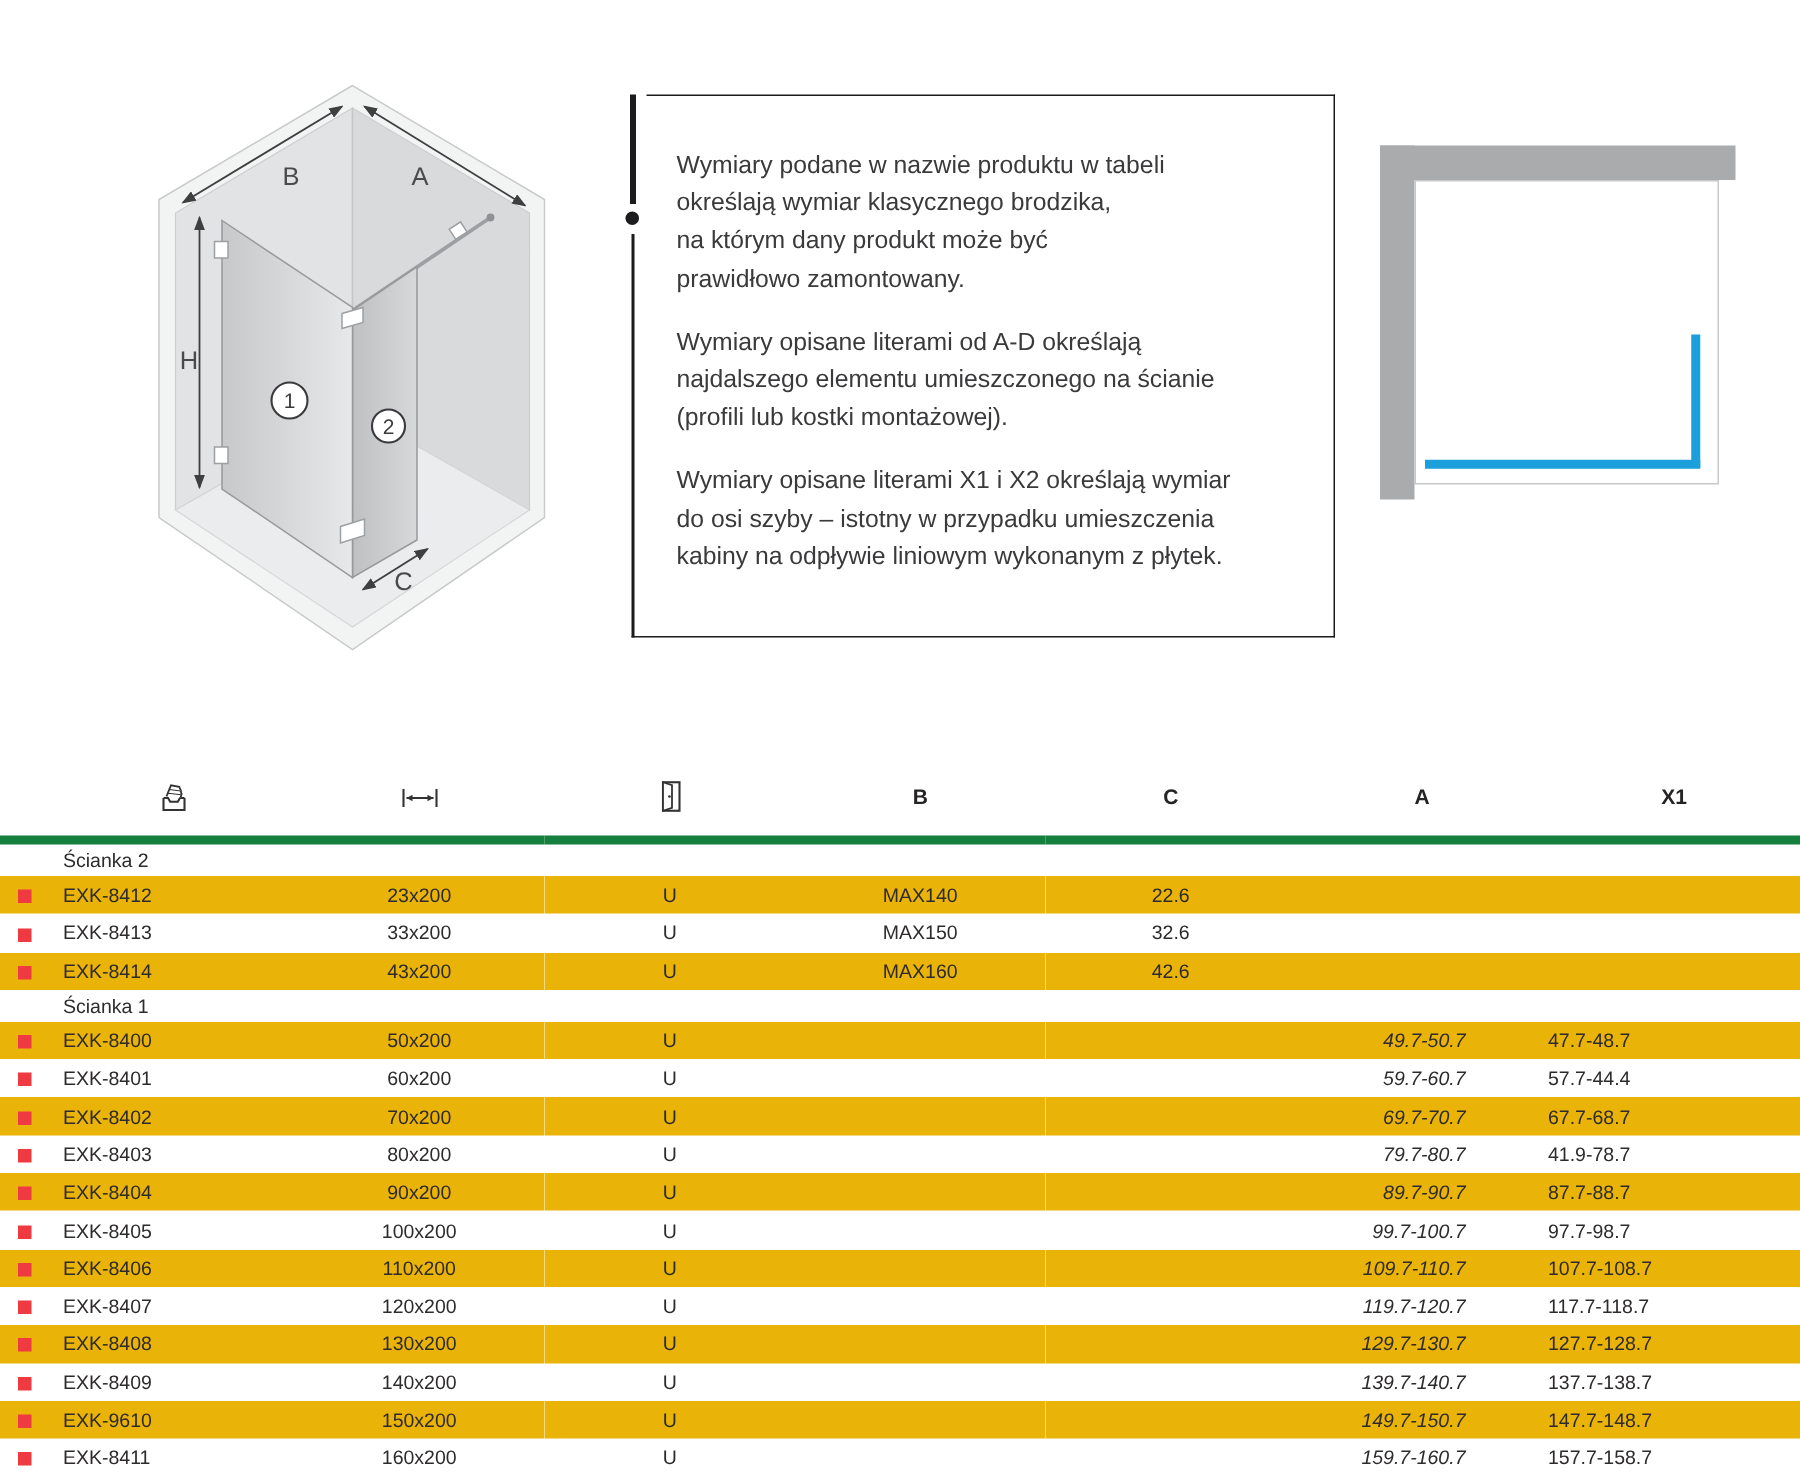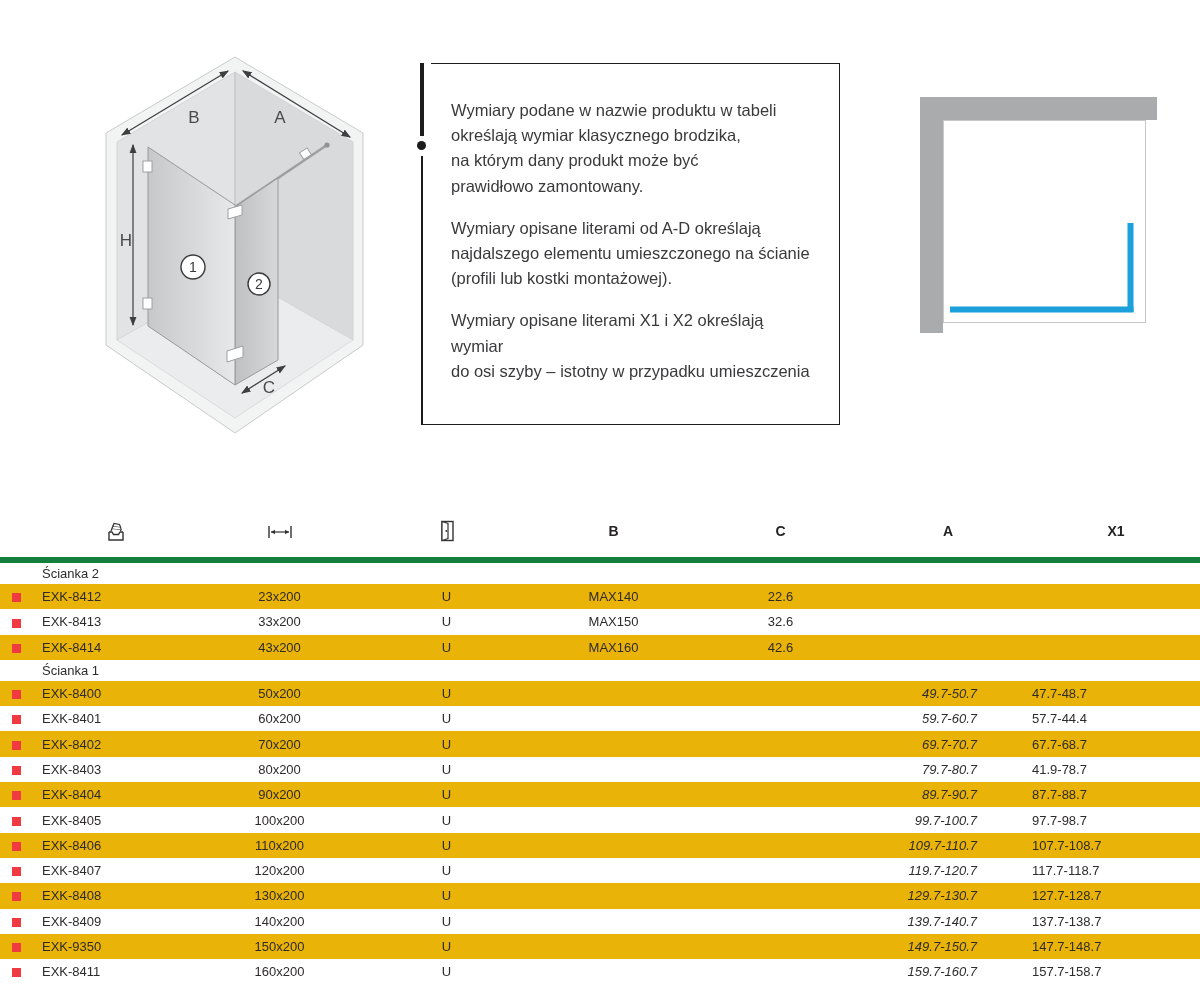--- a/index.html
+++ b/index.html
@@ -2,21 +2,21 @@
 <html><head>
 <meta charset="utf-8">
 <style>
   html,body{margin:0;padding:0;background:#fff;}
   body{width:1200px;height:986px;position:relative;font-family:"Liberation Sans",sans-serif;color:#2e2b2c;overflow:hidden;}
 
   
   #iso-svg{position:absolute;left:100px;top:33px;}
   #corner-svg{position:absolute;left:918px;top:95px;}
 
-  .infobox{position:absolute;left:421px;top:63px;width:419px;height:362px;
+  .infobox{position:absolute;left:421px;top:63px;width:469px;height:362px;
            border:1.5px solid #1c1b1d;border-left:none;box-sizing:border-box;}
   .infobox .top-gap{position:absolute;left:-1px;top:-2px;width:11px;height:3px;background:#fff;}
   .accent-thick{position:absolute;left:-1px;top:-1px;width:4px;height:73px;background:#1c1b1d;}
   .accent-dot{position:absolute;left:-4px;top:77px;width:9px;height:9px;border-radius:50%;background:#1c1b1d;}
   .accent-thin{position:absolute;left:0;top:92px;width:1.5px;height:269px;background:#1c1b1d;}
   .infobox .text{padding:34px 26px 0 30px;font-size:16.5px;line-height:25.2px;color:#3a393b;}
   .infobox .para{margin:0 0 17px 0;}
 
   
   .table-wrap{position:absolute;left:0;top:505px;width:1200px;}
@@ -105,20 +105,21 @@
       <div>prawidłowo zamontowany.</div>
     </div>
     <div class="para">
       <div>Wymiary opisane literami od A-D określają</div>
       <div>najdalszego elementu umieszczonego na ścianie</div>
       <div>(profili lub kostki montażowej).</div>
     </div>
     <div class="para">
       <div>Wymiary opisane literami X1 i X2 określają wymiar</div>
       <div>do osi szyby – istotny w przypadku umieszczenia</div>
+      <div>kabiny na odpływie liniowym wykonanym z płytek.</div>
     </div>
   </div>
 </div>
 
 <svg id="corner-svg" width="245" height="245" viewBox="0 0 245 245">
   <rect x="2" y="2" width="237" height="23" fill="#a9abad"></rect>
   <rect x="2" y="2" width="23" height="236" fill="#a9abad"></rect>
   <rect x="25.5" y="25.5" width="202" height="202" fill="#ffffff" stroke="#c7c8ca" stroke-width="1"></rect>
   <rect x="209.5" y="128" width="6" height="89" fill="#1ba0dc"></rect>
   <rect x="32" y="211.5" width="183.5" height="6" fill="#1ba0dc"></rect>
@@ -302,21 +303,21 @@
           <td class="c-code">EXK-8409</td>
           <td class="c-center">140x200</td>
           <td class="c-center">U</td>
           <td class="c-center"></td>
           <td class="c-center"></td>
           <td class="c-a">139.7-140.7</td>
           <td class="c-x1">137.7-138.7</td>
         </tr>
         <tr class="data-row stripe">
           <td class="c-marker"><span class="marker" style="background: rgb(238, 58, 64);"></span></td>
-          <td class="c-code">EXK-9350</td>
+          <td class="c-code">EXK-9610</td>
           <td class="c-center">150x200</td>
           <td class="c-center">U</td>
           <td class="c-center"></td>
           <td class="c-center"></td>
           <td class="c-a">149.7-150.7</td>
           <td class="c-x1">147.7-148.7</td>
         </tr>
         <tr class="data-row">
           <td class="c-marker"><span class="marker" style="background: rgb(238, 58, 64);"></span></td>
           <td class="c-code">EXK-8411</td>

